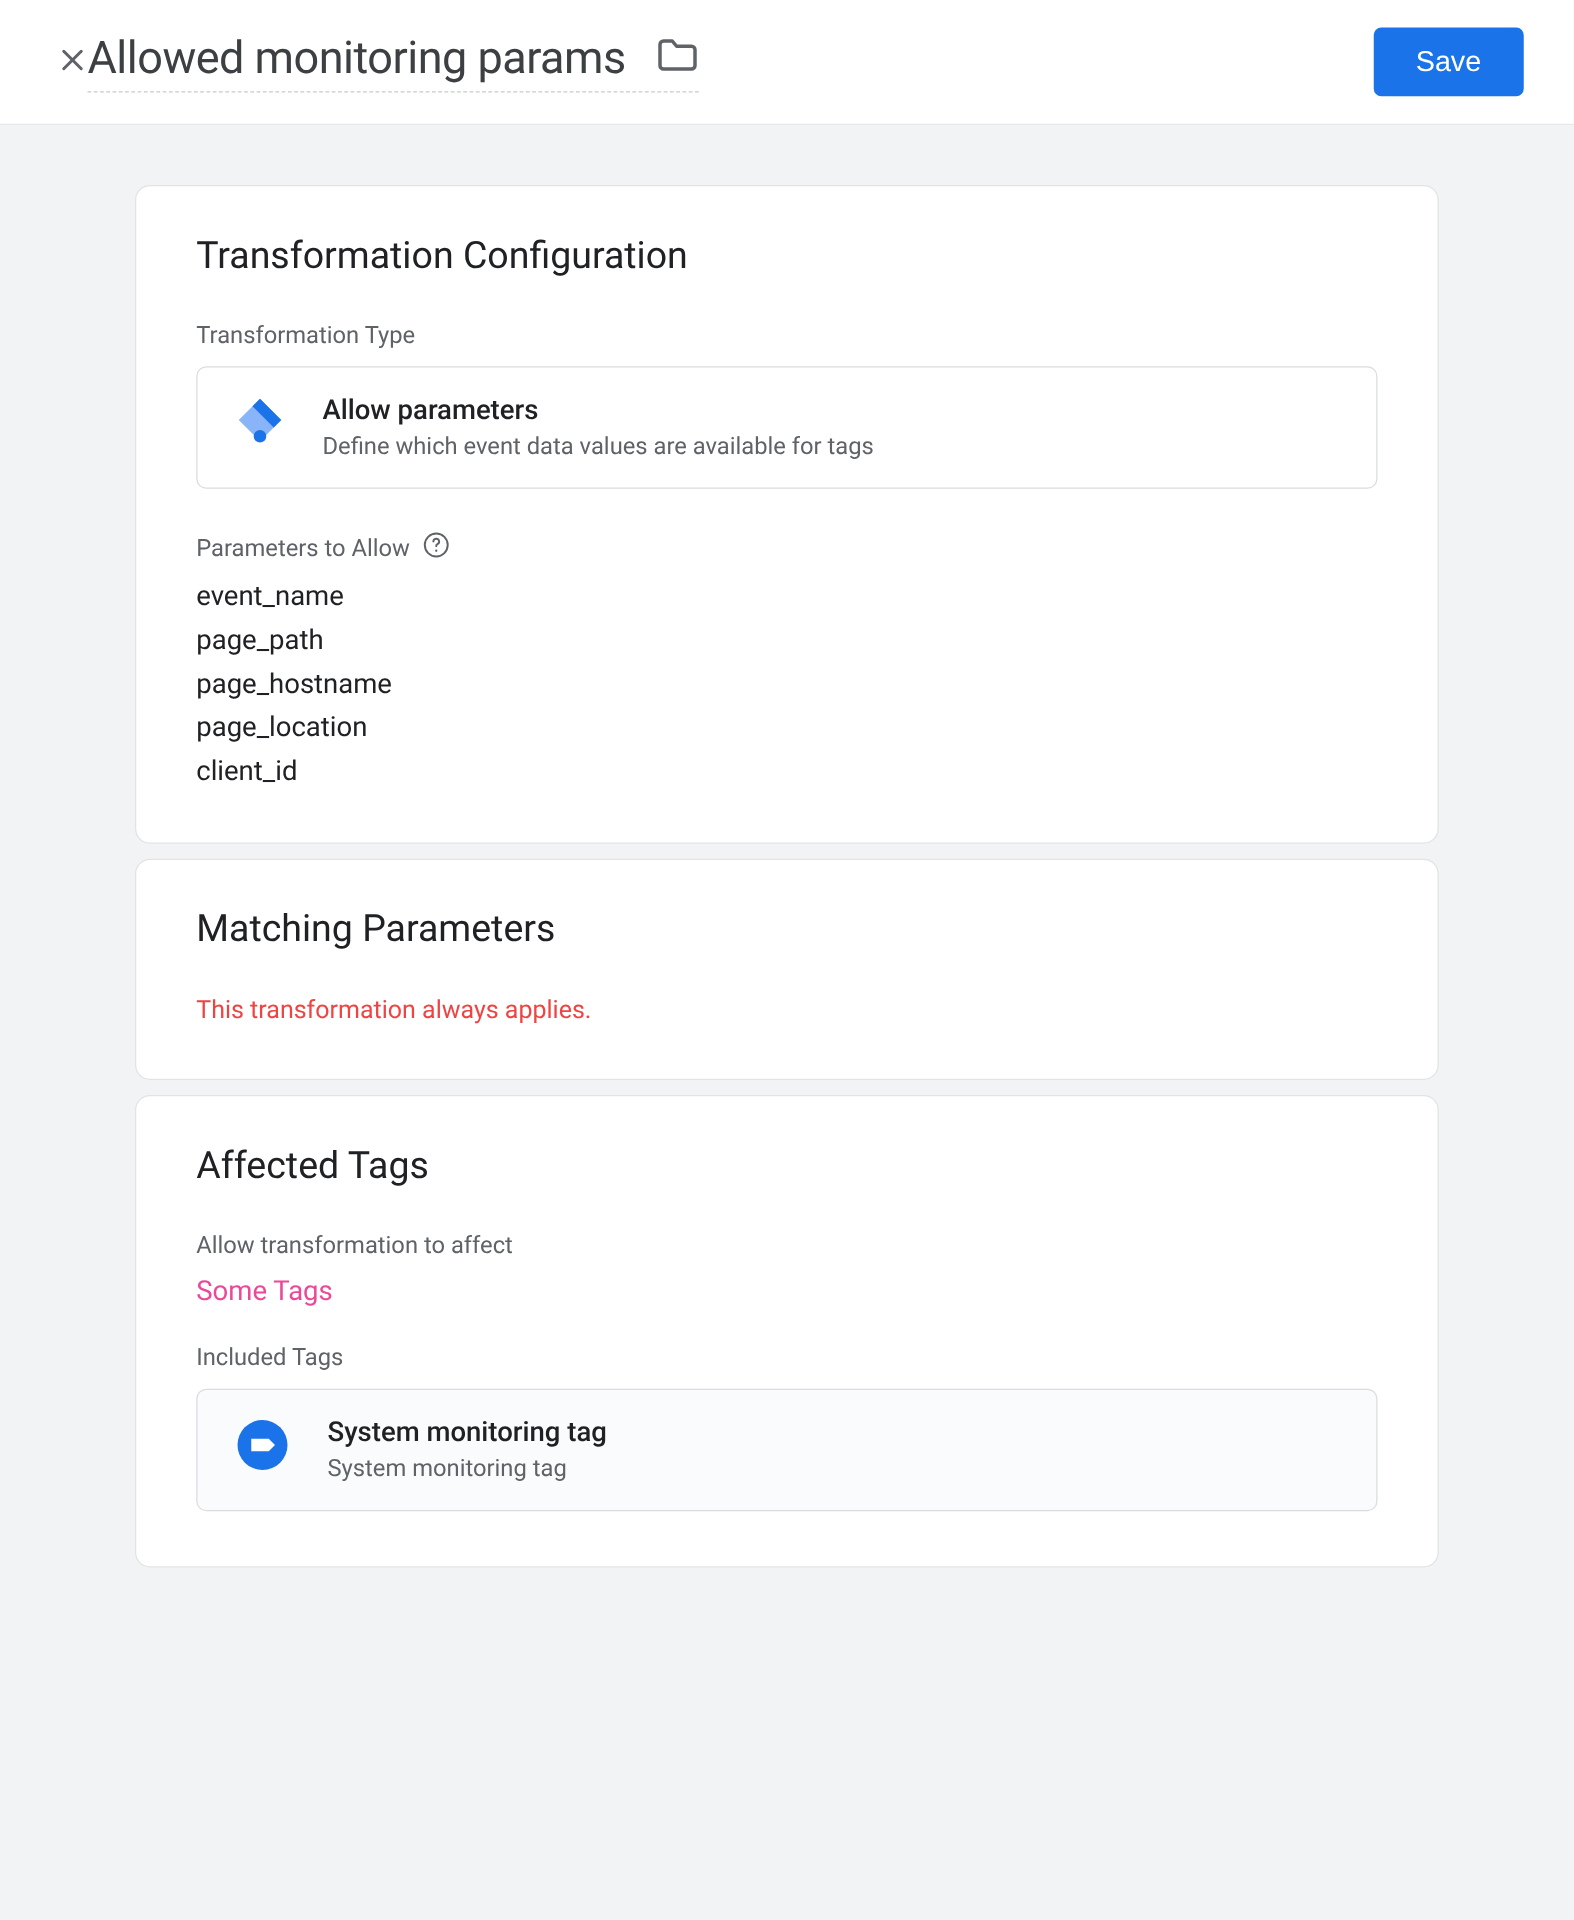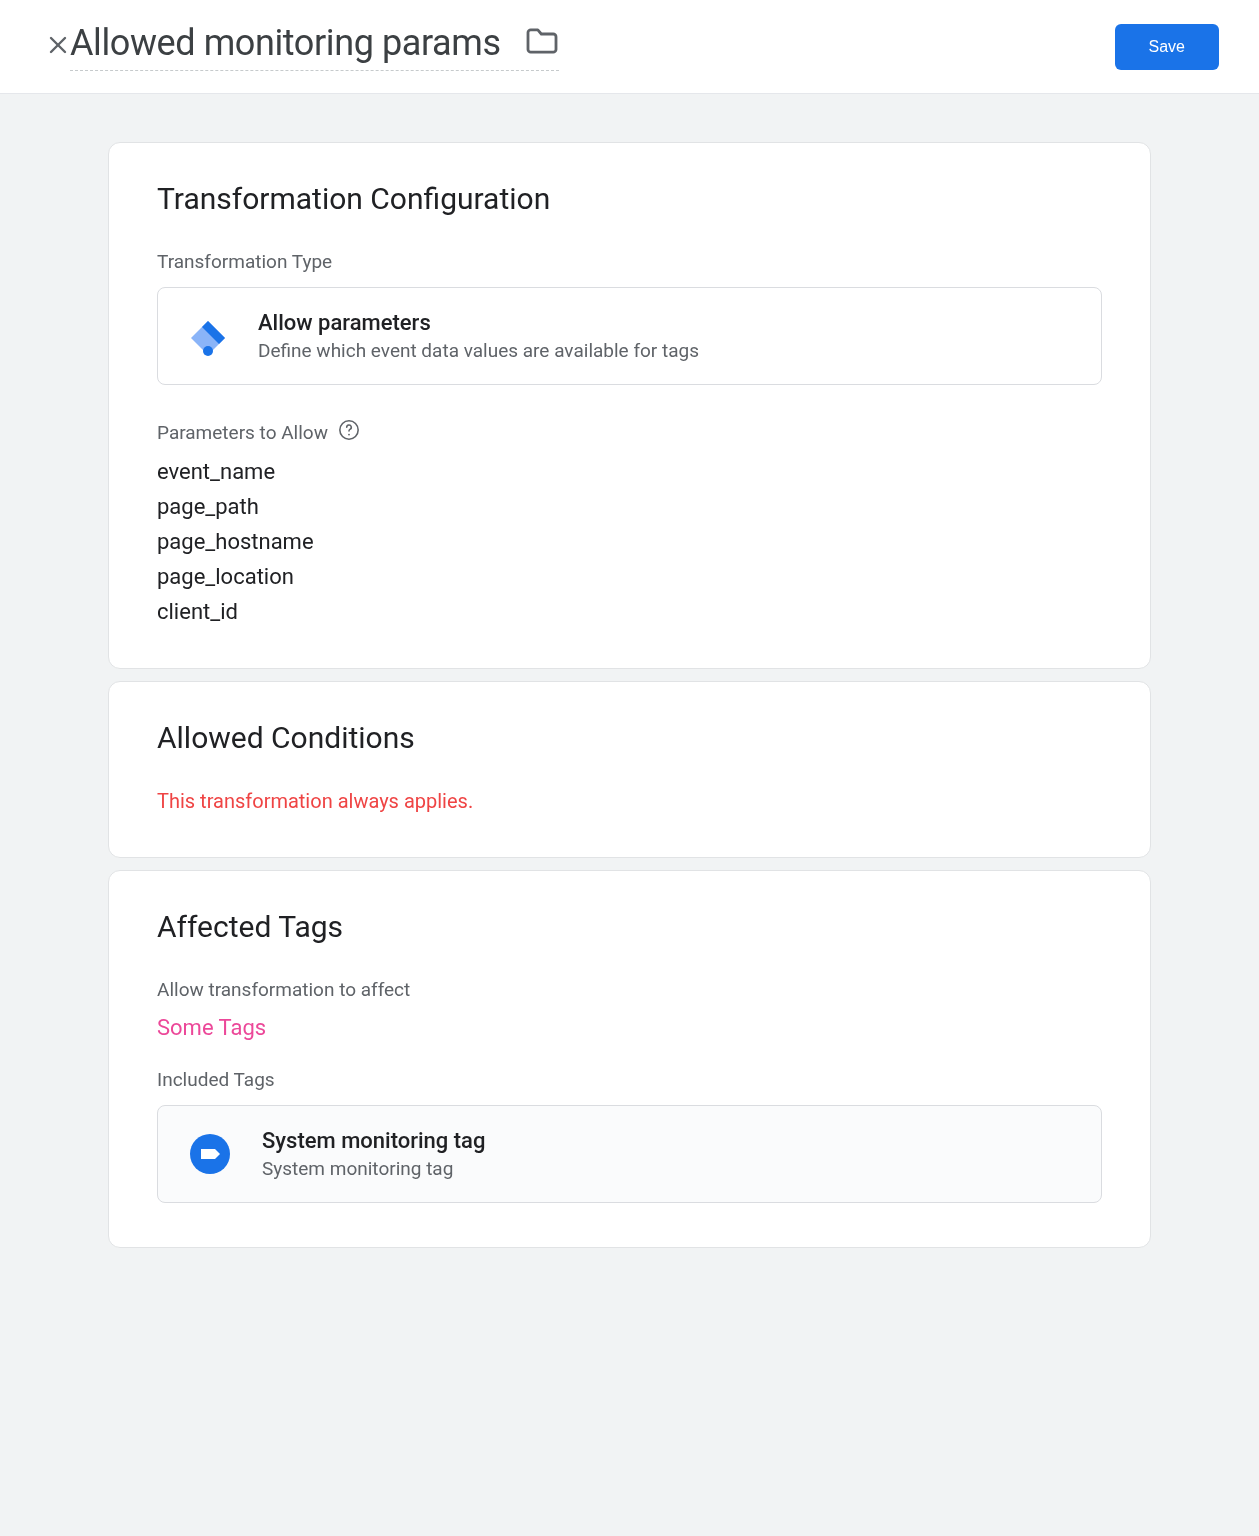--- a/index.html
+++ b/index.html
@@ -31,21 +31,21 @@
       letter-spacing: -0.4px;
       color: #3c4043;
       font-weight: 400;
     }
     .header .spacer { flex: 1 1 auto; }
     .save-btn {
       background: #1a73e8;
       color: #fff;
       border: none;
       border-radius: 6px;
-      font-size: 16px;
+      font-size: 23px;
       font-weight: 500;
       padding: 14px 34px;
       cursor: pointer;
     }
 
     
     .page { padding: 48px 108px 60px; display: flex; flex-direction: column; gap: 12px; }
     .card {
       background: #fff;
       border: 1px solid #e1e3e5;
@@ -61,21 +61,21 @@
     .label {
       font-size: 19px;
       color: #5f6368;
       margin-bottom: 14px;
     }
     .label-row { display: flex; align-items: center; gap: 10px; margin-bottom: 14px; }
     .label-row .label { margin-bottom: 0; }
 
     .type-tile, .tag-tile {
       display: flex;
-      align-items: flex-end;
+      align-items: flex-start;
       gap: 30px;
       border: 1px solid #dadce0;
       border-radius: 8px;
       padding: 22px 30px;
       background: #fafbfc;
       cursor: pointer;
     }
     .type-tile { background: #fff; }
     .tile-icon { flex: 0 0 auto; }
     .tile-text .tile-title {
@@ -178,21 +178,21 @@
     <ul class="param-list" id="param-list">
         <li>event_name</li>
         <li>page_path</li>
         <li>page_hostname</li>
         <li>page_location</li>
         <li>client_id</li>
       </ul>
   </section>
 
   <section class="card">
-    <h2>Allowed Conditions</h2>
+    <h2>Matching Parameters</h2>
     <div class="always-text">This transformation always applies.</div>
   </section>
 
   <section class="card">
     <h2>Affected Tags</h2>
 
     <div class="label">Allow transformation to affect</div>
     <div class="affect-value">Some Tags</div>
 
     <div class="label">Included Tags</div>

